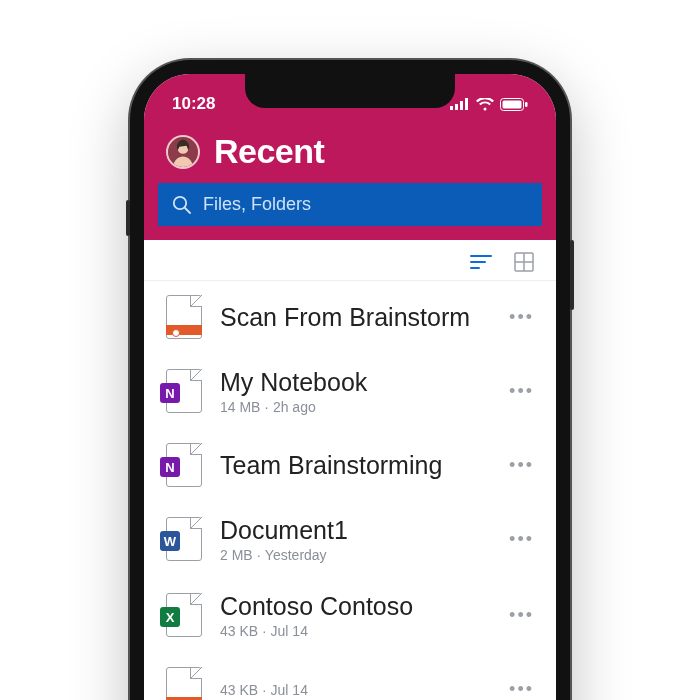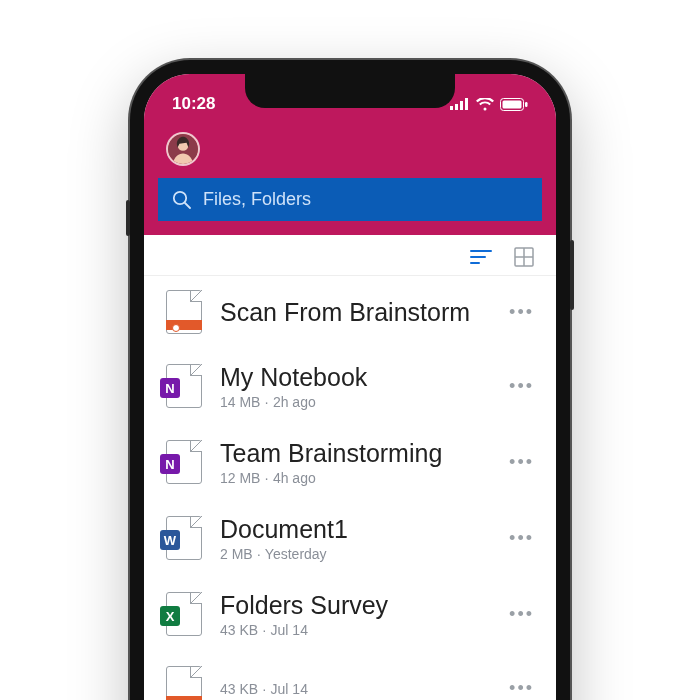--- a/index.html
+++ b/index.html
@@ -202,20 +202,21 @@
 
       <div class="title-row">
         <div class="avatar">
           <svg viewBox="0 0 34 34">
               <circle cx="17" cy="17" r="17" fill="#8c3b4a"></circle>
               <circle cx="17" cy="13" r="6" fill="#f1c9b0"></circle>
               <path d="M6 34c0-8 6-12 11-12s11 4 11 12" fill="#f1c9b0"></path>
               <path d="M10 11c0-5 4-8 7-8s7 3 7 8c0 2-1 4-1 4l-2-5-8 1-2 4s-1-2-1-4z" fill="#3a2a28"></path>
             </svg>
         </div>
+        <div class="title">Recent</div>
       </div>
 
       <div class="search-wrap">
         <div class="search">
           <svg width="19" height="19" viewBox="0 0 19 19">
               <circle cx="8" cy="8" r="6.2" stroke="#cfe2f9" stroke-width="1.8" fill="none"></circle>
               <line x1="13" y1="13" x2="18" y2="18" stroke="#cfe2f9" stroke-width="1.8" stroke-linecap="round"></line>
             </svg>
           <span>Files, Folders</span>
         </div>
@@ -265,21 +266,20 @@
           <div class="more"><span>•••</span></div>
         </div>
         <div class="row">
           <div class="file-icon">
             <div class="page"></div>
             <div class="fold"></div>
             <div class="badge" style="background: rgb(119, 25, 170);">N</div>
           </div>
           <div class="row-text">
             <div class="row-title">Team Brainstorming</div>
-            <div class="row-meta">12 MB · 4h ago</div>
           </div>
           <div class="more"><span>•••</span></div>
         </div>
         <div class="row">
           <div class="file-icon">
             <div class="page"></div>
             <div class="fold"></div>
             <div class="badge" style="background: rgb(43, 87, 154);">W</div>
           </div>
           <div class="row-text">
@@ -288,21 +288,21 @@
           </div>
           <div class="more"><span>•••</span></div>
         </div>
         <div class="row">
           <div class="file-icon">
             <div class="page"></div>
             <div class="fold"></div>
             <div class="badge" style="background: rgb(16, 124, 65);">X</div>
           </div>
           <div class="row-text">
-            <div class="row-title">Folders Survey</div>
+            <div class="row-title">Contoso Contoso</div>
             <div class="row-meta">43 KB · Jul 14</div>
           </div>
           <div class="more"><span>•••</span></div>
         </div>
         <div class="row">
           <div class="file-icon">
             <div class="page"></div>
             <div class="fold"></div>
             <div class="band" style="background: rgb(226, 89, 42);"></div>
             <div style="position: absolute; left: 6px; bottom: 2px; width: 8px; height: 8px; border: 1.5px solid rgb(226, 89, 42); border-radius: 50%; background: rgb(255, 255, 255);"></div>

